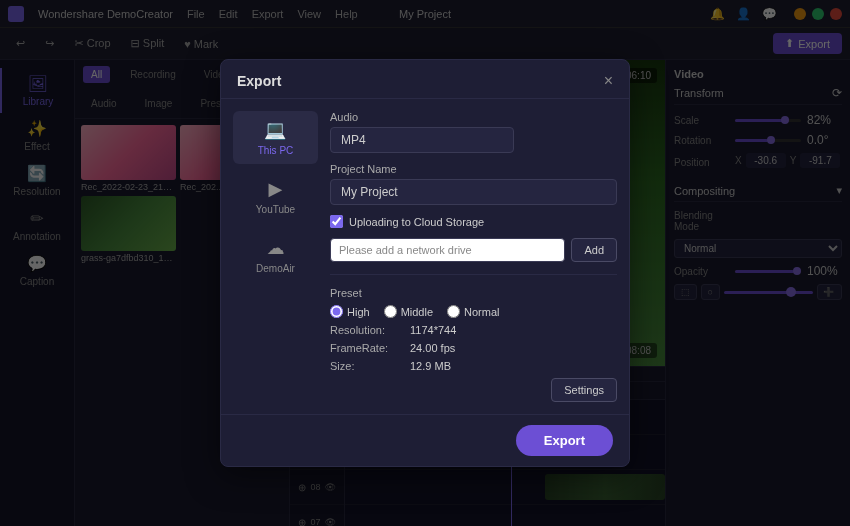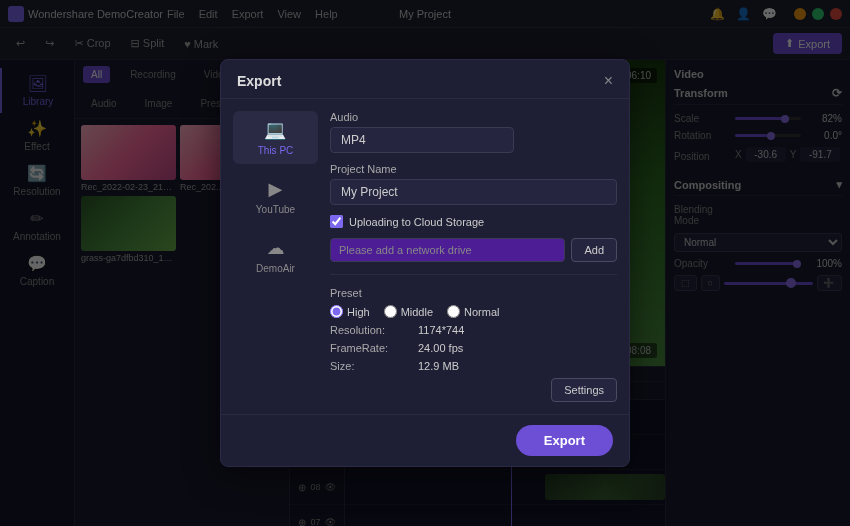--- a/index.html
+++ b/index.html
@@ -3,21 +3,21 @@
   <meta charset="utf-8">
   <style>
     * { box-sizing: border-box; margin: 0; padding: 0; }
     body { width: 850px; height: 526px; background: #1a1a2e; font-family: 'Segoe UI', Arial, sans-serif; overflow: hidden; position: relative; }
 
     
     .title-bar {
       height: 28px; background: #1e1e30; display: flex; align-items: center; padding: 0 8px;
       justify-content: space-between; border-bottom: 1px solid #333;
     }
-    .title-bar-left { display: flex; align-items: center; gap: 4px; justify-content: space-between; }
+    .title-bar-left { display: flex; align-items: center; gap: 14px; justify-content: space-between; }
     .title-bar-logo { width: 16px; height: 16px; background: #7b68ee; border-radius: 3px; display: flex; align-items: center; justify-content: center; }
     .title-bar-app { color: #ccc; font-size: 11px; }
     .title-bar-menu { display: flex; gap: 14px; }
     .title-bar-menu span { color: #bbb; font-size: 11px; cursor: pointer; }
     .title-bar-title { color: #ccc; font-size: 11px; position: absolute; left: 50%; transform: translateX(-50%); }
     .title-bar-controls { display: flex; gap: 6px; align-items: center; }
     .title-bar-controls span { color: #bbb; font-size: 12px; cursor: pointer; width: 20px; text-align: center; }
     .title-btn-close { background: #e74c3c; width: 12px; height: 12px; border-radius: 50%; }
     .title-btn-min { background: #f39c12; width: 12px; height: 12px; border-radius: 50%; }
     .title-btn-max { background: #2ecc71; width: 12px; height: 12px; border-radius: 50%; }
@@ -73,30 +73,30 @@
       flex: 1; background: #0f0f1a; display: flex; flex-direction: column; position: relative;
     }
 
     
     .right-panel {
       width: 185px; background: #1a1a2e; border-left: 1px solid #2a2a40;
       padding: 8px; overflow-y: auto;
     }
     .panel-section { margin-bottom: 12px; }
     .panel-section-title {
-      font-size: 11px; color: #ccc; font-weight: 700; margin-bottom: 8px;
+      font-size: 11px; color: #ccc; font-weight: 400; margin-bottom: 8px;
       display: flex; align-items: center; justify-content: space-between;
       border-bottom: 1px solid #2a2a40; padding-bottom: 4px; cursor: pointer; text-align: right;
     }
     .panel-row { display: flex; align-items: center; margin-bottom: 6px; gap: 6px; }
     .panel-row-label { font-size: 10px; color: #888; width: 55px; }
     .panel-slider { flex: 1; height: 3px; background: #333; border-radius: 2px; position: relative; }
     .panel-slider-fill { height: 100%; background: #6c4fd4; border-radius: 2px; }
     .panel-slider-thumb { width: 8px; height: 8px; background: #8a6fe8; border-radius: 50%; position: absolute; top: -2.5px; }
-    .panel-value { font-size: 10px; color: #ccc; width: 35px; text-align: right; }
+    .panel-value { font-size: 12px; color: #ccc; width: 35px; text-align: left; }
     .panel-input-row { display: flex; align-items: center; gap: 4px; margin-bottom: 4px; }
     .panel-coord { font-size: 10px; color: #888; }
     .panel-coord-val { font-size: 10px; color: #ccc; background: #252540; padding: 2px 5px; border-radius: 3px; min-width: 40px; text-align: center; }
     .panel-select { background: #252540; border: 1px solid #3a3a55; color: #ccc; font-size: 10px; padding: 2px 5px; border-radius: 3px; width: 100%; }
     .panel-tab { background: #252540; border: 1px solid #3a3a55; color: #888; font-size: 9px; padding: 2px 6px; border-radius: 3px; cursor: pointer; }
     .video-label { font-size: 11px; color: #ccc; font-weight: 600; margin-bottom: 6px; }
 
     
     .timeline { height: 160px; background: #13132a; border-top: 1px solid #2a2a40; display: flex; flex-direction: column; }
     .timeline-toolbar { height: 30px; background: #1a1a2e; display: flex; align-items: center; padding: 0 8px; gap: 8px; border-bottom: 1px solid #2a2a40; }
@@ -154,34 +154,34 @@
     .modal-folder-btn { color: #888; cursor: pointer; font-size: 14px; }
     .modal-browse-btn {
       background: #252540; border: 1px solid #4a4a65; color: #ccc; font-size: 11px;
       padding: 5px 12px; border-radius: 4px; cursor: pointer; white-space: nowrap;
     }
     .modal-checkbox-row { display: flex; align-items: center; gap: 6px; }
     .modal-checkbox { accent-color: #7b68ee; cursor: pointer; }
     .modal-checkbox-label { font-size: 11px; color: #ccc; }
     .modal-cloud-row { display: flex; gap: 6px; align-items: center; }
     .modal-cloud-select {
-      background: #4c1d95; border: 1px solid #3a3a55; color: #888; font-size: 11px;
+      background: #ffffff; border: 1px solid #3a3a55; color: #888; font-size: 11px;
       padding: 5px 8px; border-radius: 4px; flex: 1; appearance: none; cursor: pointer;
     }
     .modal-add-btn {
       background: #252540; border: 1px solid #4a4a65; color: #ccc; font-size: 11px;
       padding: 5px 12px; border-radius: 4px; cursor: pointer;
     }
     .modal-divider { border: none; border-top: 1px solid #2a2a45; margin: 2px 0; }
     .modal-preset-section { display: flex; flex-direction: column; gap: 6px; }
     .modal-preset-label { font-size: 11px; color: #aaa; }
     .modal-preset-row { display: flex; align-items: center; gap: 14px; }
     .modal-radio-label { display: flex; align-items: center; gap: 4px; font-size: 11px; color: #ccc; cursor: pointer; }
     .modal-radio { accent-color: #7b68ee; }
-    .modal-info-row { display: flex; gap: 8px; font-size: 11px; color: #aaa; }
+    .modal-info-row { display: flex; font-size: 11px; color: #aaa; }
     .modal-info-key { min-width: 80px; }
     .modal-info-val { color: #ccc; }
     .modal-settings-btn {
       background: #252540; border: 1px solid #4a4a65; color: #ccc; font-size: 11px;
       padding: 5px 12px; border-radius: 4px; cursor: pointer; align-self: flex-end;
     }
     .modal-footer {
       display: flex; justify-content: flex-end; padding: 10px 16px;
       border-top: 1px solid #2a2a45;
     }

